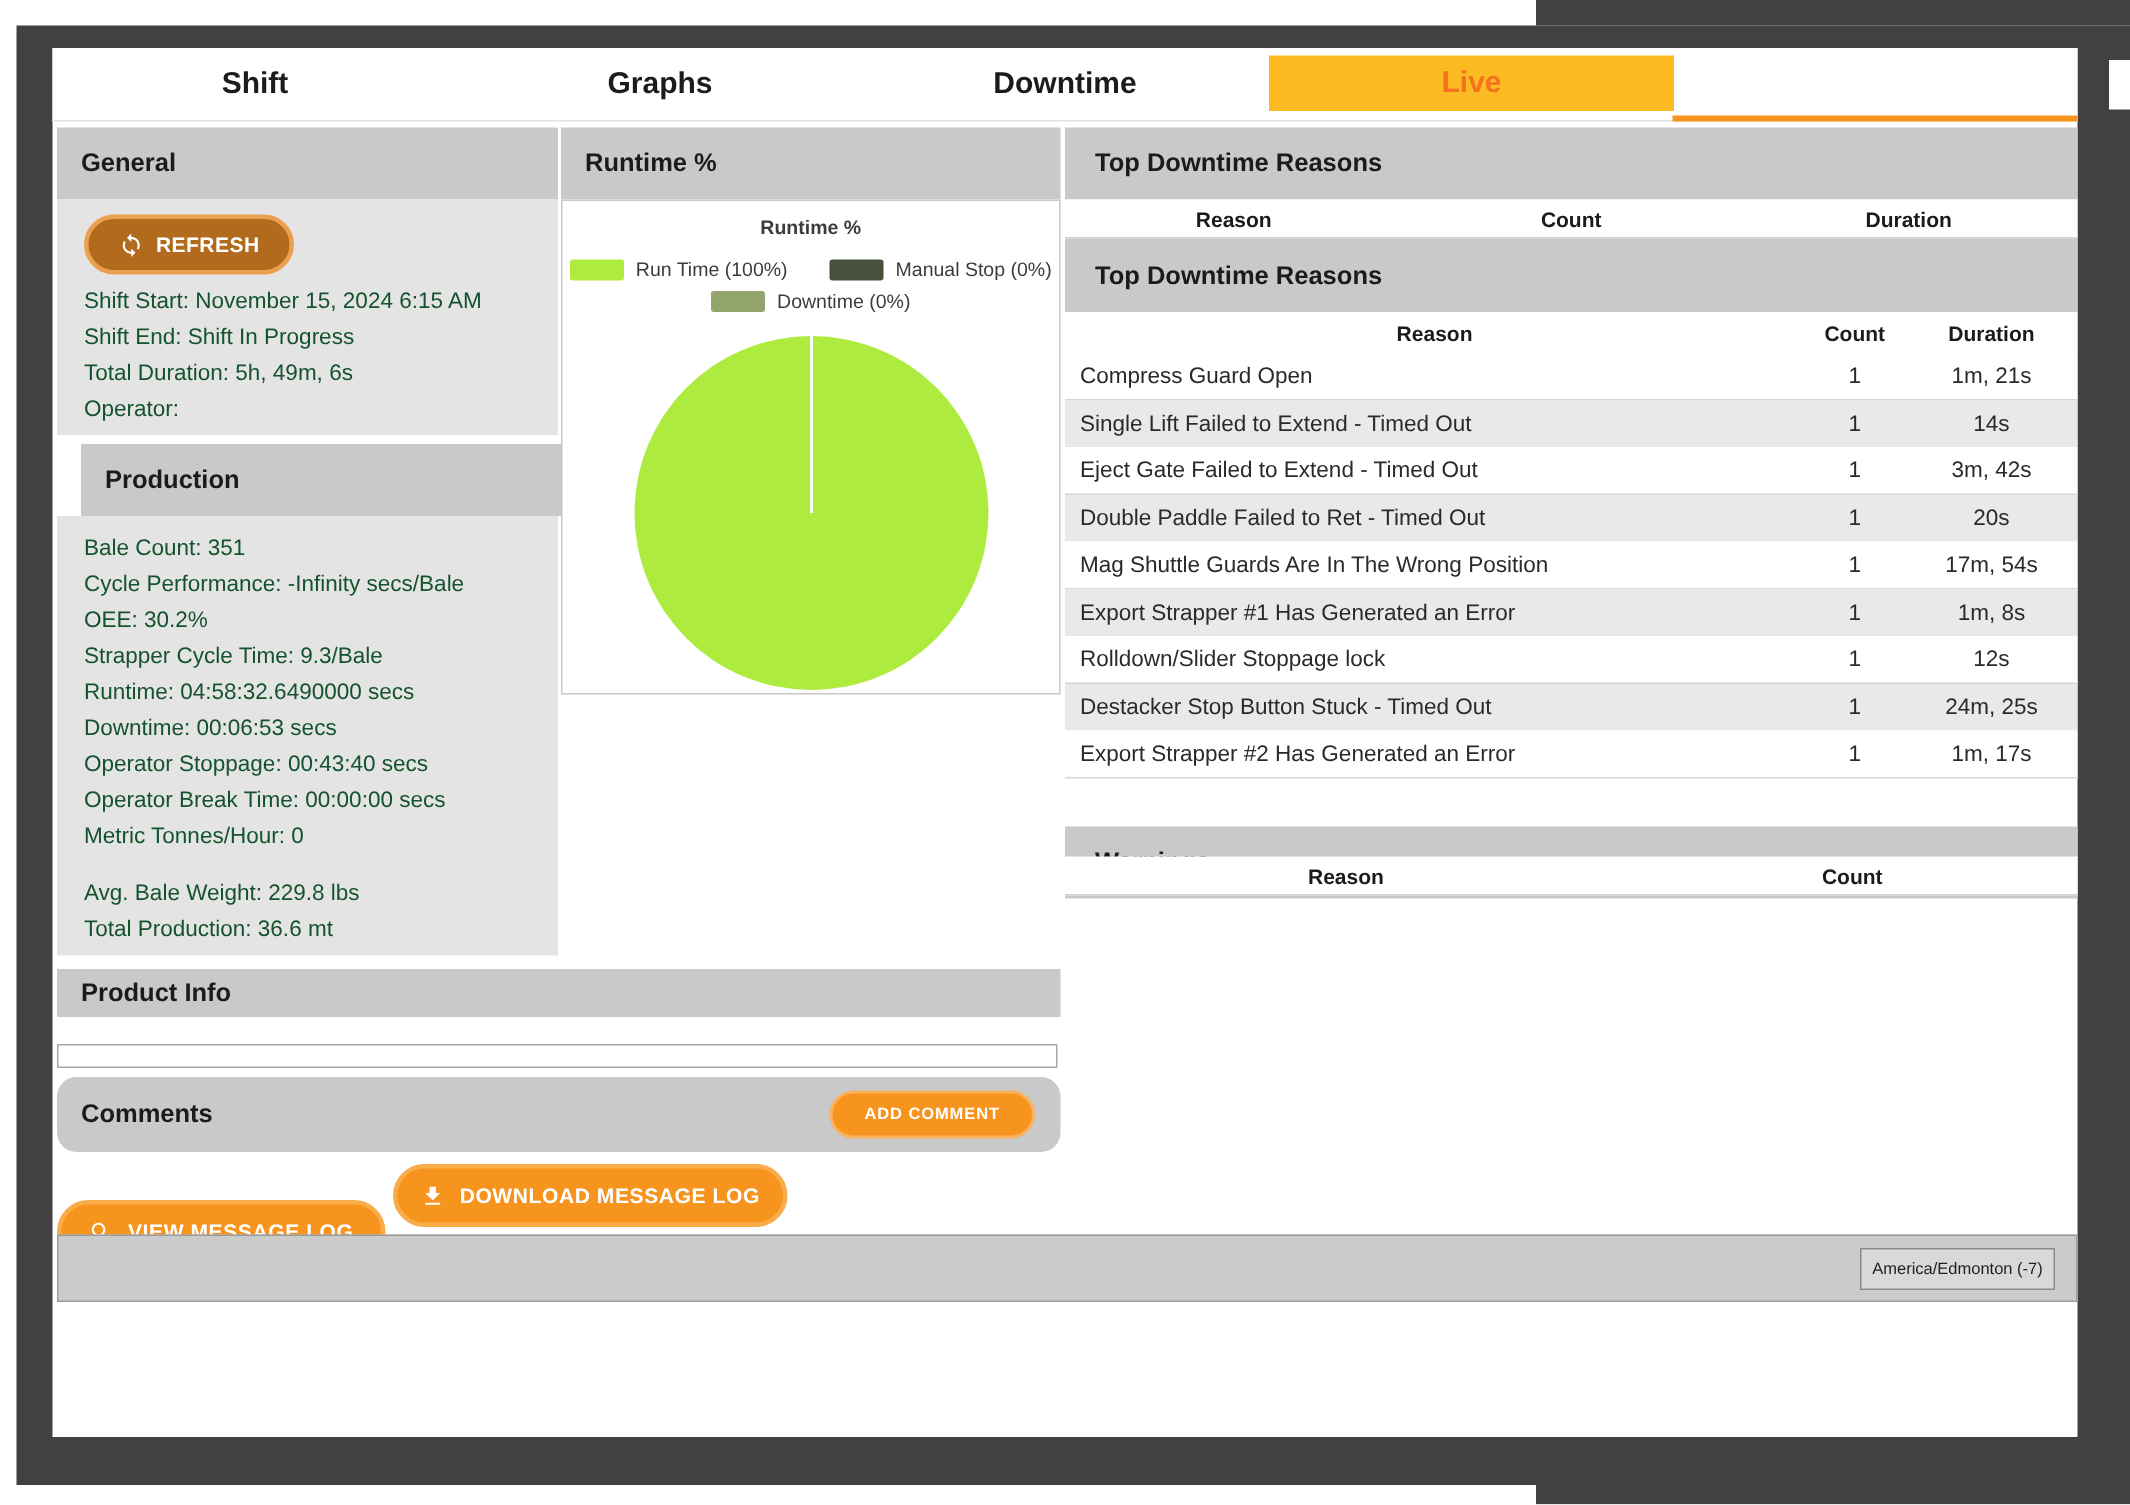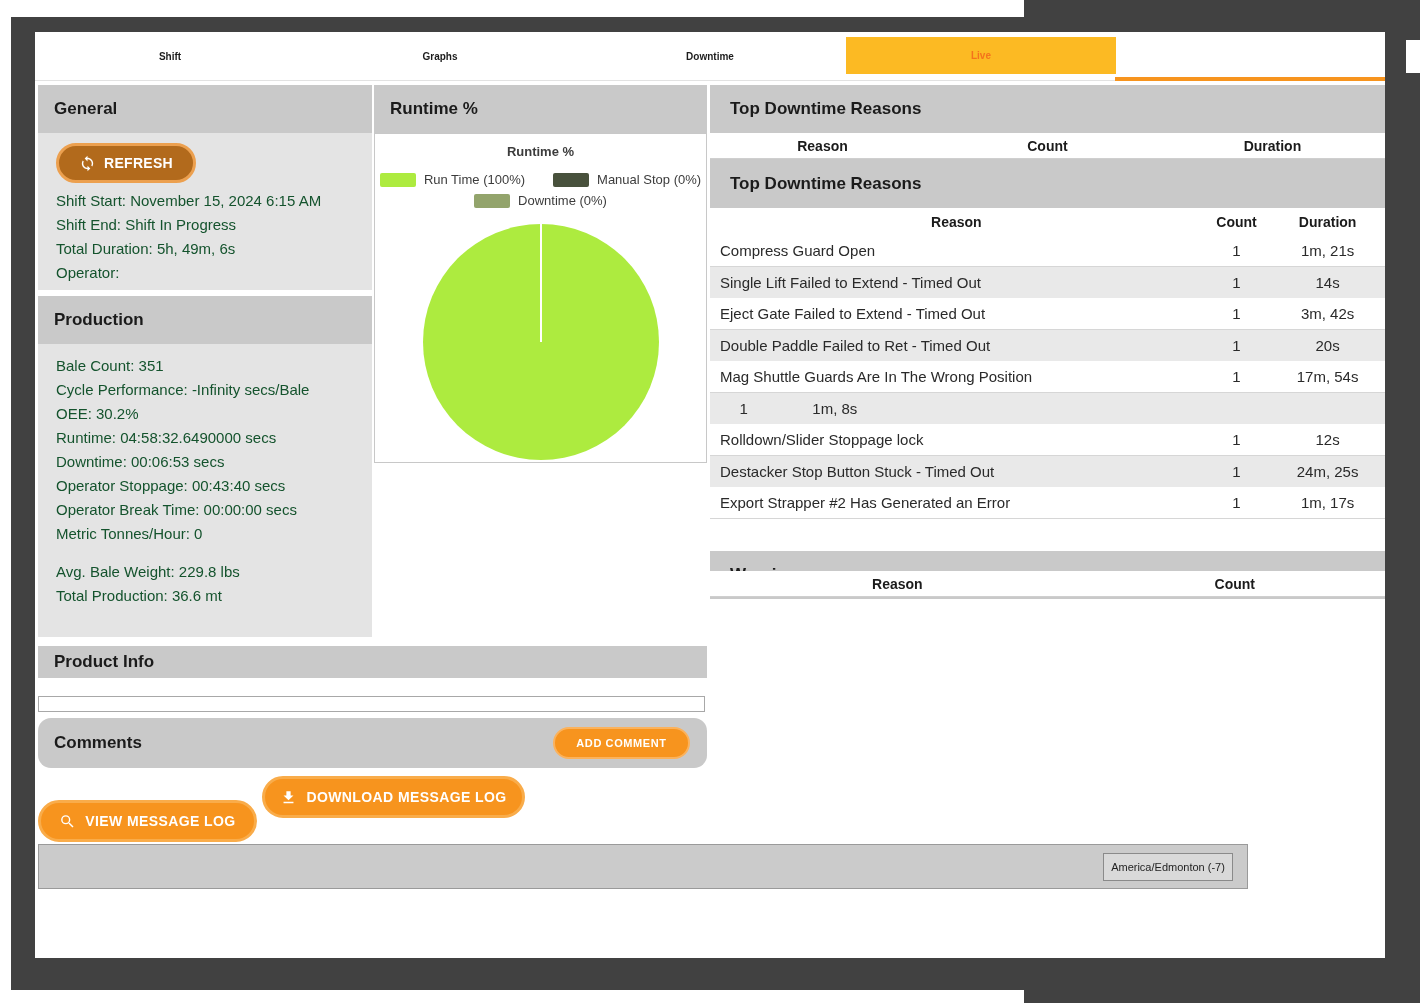--- a/index.html
+++ b/index.html
@@ -12,21 +12,21 @@
   .bg-tr      { position:absolute; left:1024px; top:0;     width:396px;  height:17px;  background:#414141; }
   .bg-br      { position:absolute; left:1024px; top:990px; width:396px;  height:13px;  background:#414141; }
   .bg-notch   { position:absolute; left:1406px; top:40px;  width:14px;   height:33px;  background:#ffffff; }
 
   
   .window { position:absolute; left:35px; top:32px; width:1350px; height:926px; background:#ffffff; }
 
   
   .tabbar { position:absolute; left:0; top:0; width:1350px; height:49px; display:flex; border-bottom:1px solid #e2e2e2; background:#fff; }
   .tab { width:270px; height:48px; display:flex; align-items:center; justify-content:center;
-         font-size:10px; font-weight:700; color:#1c1c1c; cursor:pointer; position:relative; }
+         font-size:20px; font-weight:700; color:#1c1c1c; cursor:pointer; position:relative; }
   .tab .tab-inner { display:flex; align-items:center; justify-content:center; width:100%; height:100%; }
   .tab.active .tab-inner { position:absolute; left:1px; right:2px; top:5px; height:37px; background:#FCBA23; color:#F4731C; }
   .tab-underline { position:absolute; left:1080px; top:45px; width:270px; height:4px; background:#F7941E; }
 
   
   .sec-header { position:absolute; background:#C9C9C9; display:flex; align-items:center;
                 font-size:17px; font-weight:700; color:#1b1b1b; padding-left:16px; }
   .panel { position:absolute; background:#E4E4E4; }
   .info-lines { padding:6px 0 0 18px; font-size:15px; color:#14532d; line-height:24px; }
 
@@ -73,21 +73,21 @@
                      letter-spacing:0.6px; display:flex; align-items:center; justify-content:center; cursor:pointer;
                      font-family:"Liberation Sans", sans-serif; }
   .log-btn { position:absolute; top:744px; height:42px; border-radius:21px; background:#F7941E; border:3px solid #F9AC4A;
              color:#fff; font-weight:700; font-size:14px; letter-spacing:0.4px; display:flex; align-items:center;
              justify-content:center; gap:9px; cursor:pointer; font-family:"Liberation Sans", sans-serif; }
   .log-btn svg { width:17px; height:17px; }
   .view-log { left:3px; width:219px;margin-top:24px; }
   .dl-log   { left:227px; width:263px; }
 
   
-  .footer-bar { position:absolute; left:3px; top:812px; width:1210px; height:45px; background:#CBCBCB; border:1px solid #9a9a9a; }
+  .footer-bar { position:absolute; left:3px; top:791px; width:1347px; height:45px; background:#CBCBCB; border:1px solid #9a9a9a; }
   .tz-btn { position:absolute; right:14px; top:8px; width:130px; height:28px; background:#D9D9D9; border:1px solid #8a8a8a;
             font-size:11px; color:#1f1f1f; display:flex; align-items:center; justify-content:center; cursor:pointer;
             font-family:"Liberation Sans", sans-serif; }
 </style>
 </head>
 <body>
 
 <div class="canvas">
 
   <div class="bg-frame"></div>
@@ -124,28 +124,29 @@
         <span>REFRESH</span>
       </button>
       <div class="info-lines" style="padding-top:56px;">
         <div>Shift Start: November 15, 2024 6:15 AM</div>
         <div>Shift End: Shift In Progress</div>
         <div>Total Duration: 5h, 49m, 6s</div>
         <div>Operator:</div>
       </div>
     </div>
 
-    <div class="sec-header" style="left:3px; top:264px; width:334px; height:48px;">
+    <div class="sec-header" style="left:19px; top:264px; width:334px; height:48px;">
       <span>Production</span>
     </div>
     <div class="panel" style="left:3px; top:312px; width:334px; height:293px;">
       <div class="info-lines" style="padding-top:10px;">
         <div>Bale Count: 351</div>
         <div>Cycle Performance: -Infinity secs/Bale</div>
         <div>OEE: 30.2%</div>
+        <div>Strapper Cycle Time: 9.3/Bale</div>
         <div>Runtime: 04:58:32.6490000 secs</div>
         <div>Downtime: 00:06:53 secs</div>
         <div>Operator Stoppage: 00:43:40 secs</div>
         <div>Operator Break Time: 00:00:00 secs</div>
         <div>Metric Tonnes/Hour: 0</div>
       </div>
       <div class="info-lines" style="padding-top:14px;">
         <div>Avg. Bale Weight: 229.8 lbs</div>
         <div>Total Production: 36.6 mt</div>
       </div>
@@ -218,20 +219,21 @@
         <div class="c-reason">Double Paddle Failed to Ret - Timed Out</div>
         <div class="c-count">1</div>
         <div class="c-duration">20s</div>
       </div>
       <div class="dt-row">
         <div class="c-reason">Mag Shuttle Guards Are In The Wrong Position</div>
         <div class="c-count">1</div>
         <div class="c-duration">17m, 54s</div>
       </div>
       <div class="dt-row">
+        <div class="c-reason">Export Strapper #1 Has Generated an Error</div>
         <div class="c-count">1</div>
         <div class="c-duration">1m, 8s</div>
       </div>
       <div class="dt-row">
         <div class="c-reason">Rolldown/Slider Stoppage lock</div>
         <div class="c-count">1</div>
         <div class="c-duration">12s</div>
       </div>
       <div class="dt-row">
         <div class="c-reason">Destacker Stop Button Stuck - Timed Out</div>

